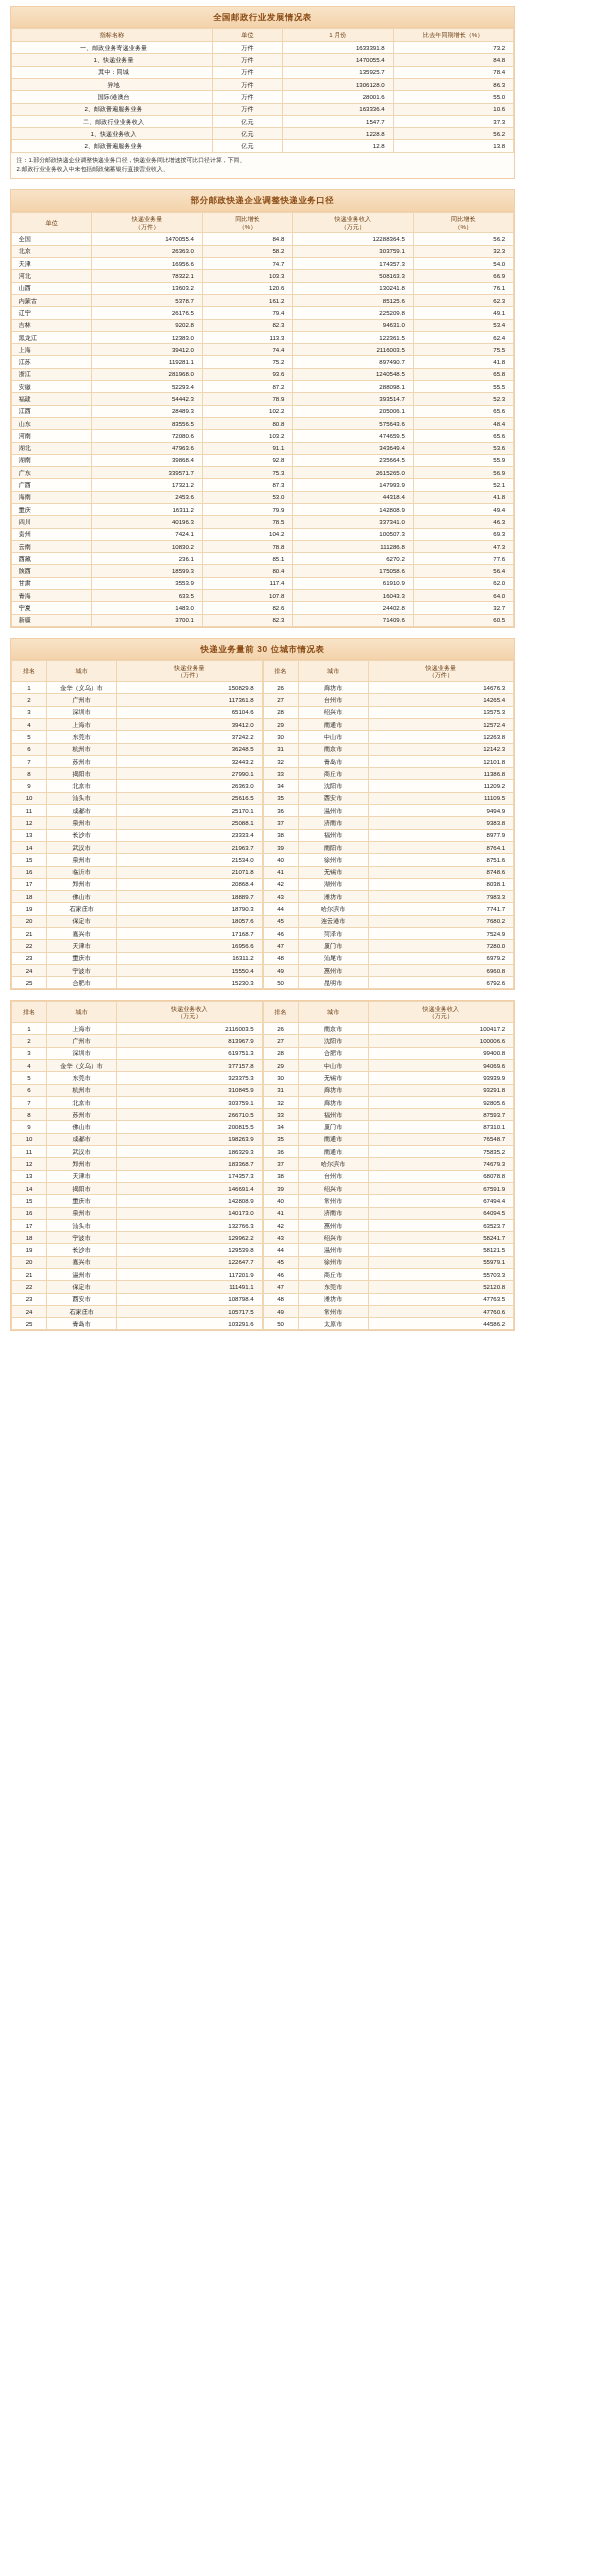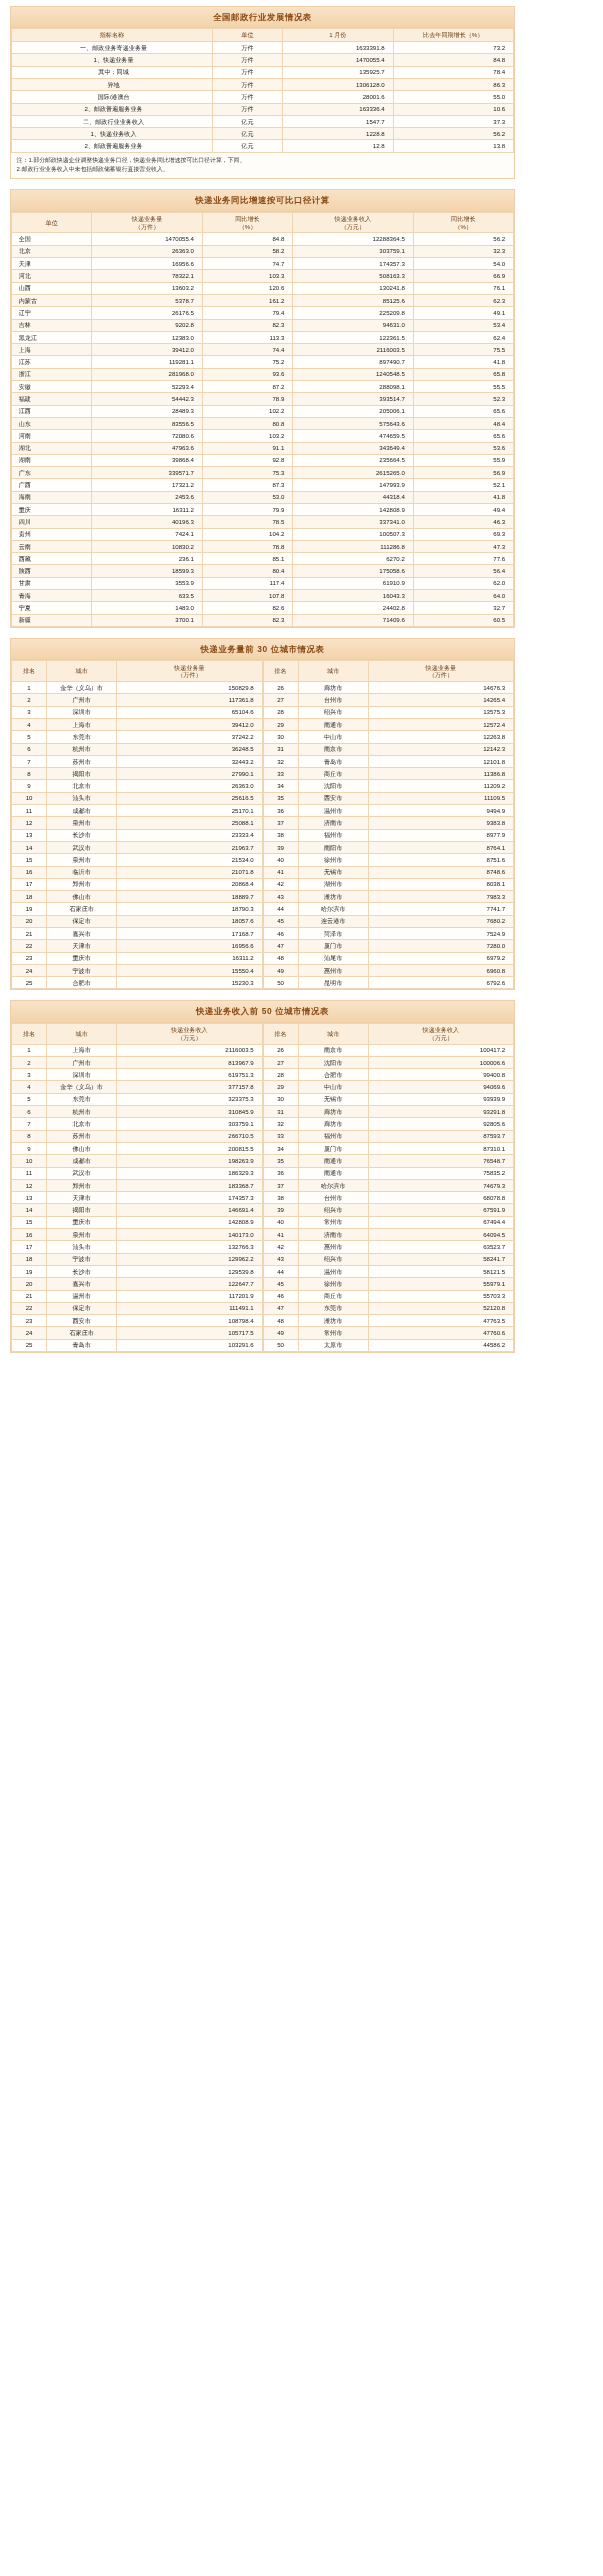--- a/index.html
+++ b/index.html
@@ -145,21 +145,21 @@
           </tr>
         </tbody>
     </table>
     <div class="note">
       <div>注：1.部分邮政快递企业调整快递业务口径，快递业务同比增速按可比口径计算，下同。</div>
       <div>2.邮政行业业务收入中未包括邮政储蓄银行直接营业收入。</div>
     </div>
   </div>
 
   <div class="card">
-    <div class="card-title">快递业务同比增速按可比口径计算</div>
+    <div class="card-title">部分邮政快递企业调整快递业务口径</div>
     <table>
       <thead>
         <tr>
           <th style="width:16%">单位</th>
           <th style="width:22%">快递业务量<br>（万件）</th>
           <th style="width:18%">同比增长<br>（%）</th>
           <th style="width:24%">快递业务收入<br>（万元）</th>
           <th style="width:20%">同比增长<br>（%）</th>
         </tr>
       </thead>
@@ -664,21 +664,20 @@
               <td>50</td>
               <td>昆明市</td>
               <td class="num">6792.6</td>
             </tr>
           </tbody>
       </table>
     </div>
   </div>
 
   <div class="card">
-    <div class="card-title">快递业务收入前 50 位城市情况表</div>
     <div class="dual">
       <table>
         <thead>
           <tr>
             <th class="w-rank">排名</th>
             <th class="w-city">城市</th>
             <th class="w-val">快递业务收入<br>（万元）</th>
           </tr>
         </thead>
         <tbody id="rev-left">

